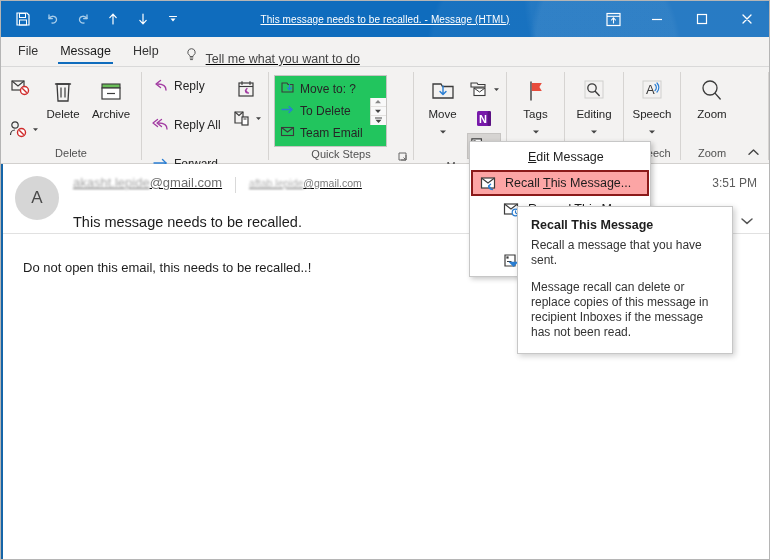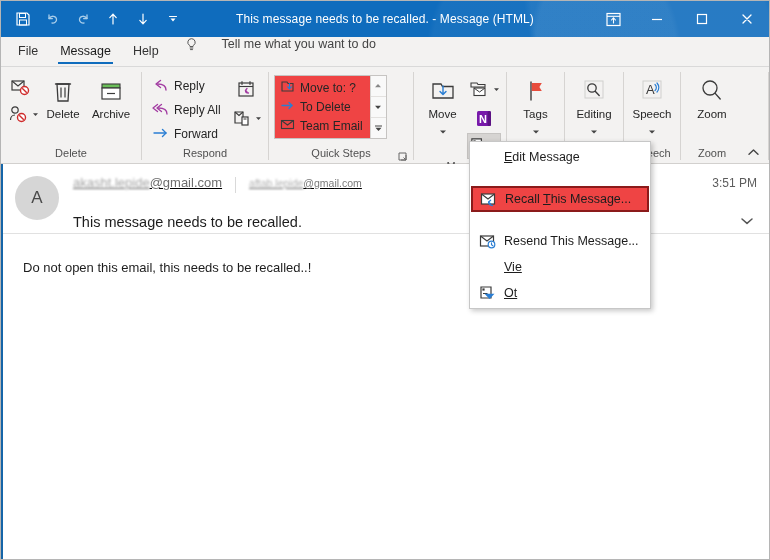--- a/index.html
+++ b/index.html
@@ -31,24 +31,25 @@
   .qat { display: flex; align-items: center; gap: 2px; padding-left: 8px; }
   .qat-btn {
     width: 28px; height: 28px;
     display: flex; align-items: center; justify-content: center;
     cursor: default;
   }
   .qat-btn svg { display: block; }
   .title-text {
     position: absolute; left: 0; right: 0;
     text-align: center;
-    font-size: 12px;
+    font-size: 10px;
     color: #ffffff;
     pointer-events: none;
     letter-spacing: .1px;
+    text-decoration: underline;
   }
   .winctl { margin-left: auto; display: flex; align-items: center; height: 36px; }
   .winctl-btn {
     width: 45px; height: 36px;
     display: flex; align-items: center; justify-content: center;
   }
   .winctl-btn.popout { width: 42px; }
 
   
   .tabstrip {
@@ -65,21 +66,21 @@
     height: 29px;
     line-height: 29px;
     position: relative;
   }
   .tab.active { color: #1a1a1a; }
   .tab.active:after {
     content: "";
     position: absolute; left: 9px; right: 9px; bottom: 2px;
     height: 2px; background: #0f6cbd;
   }
-  .tellme { display: flex; align-items: flex-start; gap: 23px; margin-left: 14px; height: 29px; }
+  .tellme { display: flex; align-items: flex-end; gap: 7px; margin-left: 14px; height: 29px; text-decoration: underline; }
   .tellme-text { font-size: 12.5px; color: #444; }
 
   
   .ribbon {
     position: relative;
     height: 97px;
     background: #f3f2f1;
     display: flex;
     border-bottom: 1px solid #d2d0ce;
   }
@@ -107,21 +108,21 @@
 
   .bigbtn {
     width: 50px;
     display: flex; flex-direction: column; align-items: center;
     padding-top: 3px; cursor: default;
   }
   .bigbtn .ic { height: 32px; display: flex; align-items: center; justify-content: center; }
   .bigbtn .lbl { font-size: 11.5px; color: #262626; margin-top: 1px; text-align: center; line-height: 12px; }
   .bigbtn .caret { margin-top: 1px; }
 
-  .smallcol { display: flex; flex-direction: column; gap: 1px; padding-top: 2px; }
+  .smallcol { display: flex; flex-direction: column; gap: 16px; padding-top: 2px; }
   .smallbtn {
     display: flex; align-items: center; gap: 5px;
     height: 23px; padding: 0 4px;
     font-size: 12px; color: #262626;
     cursor: default;
   }
   .smallbtn .ic { width: 18px; display: flex; align-items: center; justify-content: center; }
 
   .iconstack { display: flex; flex-direction: column; align-items: center; gap: 3px; padding-top: 4px; }
   .iconbtn {
@@ -132,23 +133,24 @@
   .iconbtn.with-caret { width: 34px; gap: 3px; }
   .iconbtn.pressed {
     background: #d6d4d2;
     border: 1px solid #c6c4c2;
   }
 
   
   .qs-box {
     display: flex;
     border: 1px solid #c6c4c2;
-    background: #ef4444;
-    height: 64px;
+    background: #22c55e;
+    height: 72px;
     margin-top: 1px;
+    align-items: center;
   }
   .qs-list { display: flex; flex-direction: column; padding: 2px 2px; }
   .qs-item {
     display: flex; align-items: center; gap: 5px;
     height: 22px; padding: 0 5px 0 3px;
     font-size: 12px; color: #262626;
     white-space: nowrap;
   }
   .qs-scroll {
     width: 16px; border-left: 1px solid #d6d4d2;
@@ -217,29 +219,30 @@
     box-shadow: 2px 2px 5px rgba(0,0,0,0.22);
     padding: 2px 0;
     z-index: 40;
   }
   .menu-item {
     display: flex; align-items: center;
     height: 26px;
     padding: 0 6px;
     font-size: 12.5px; color: #1d1d1d;
     position: relative;
+    margin-left: 24px;
   }
   .menu-item .mi-ic { width: 24px; display: flex; align-items: center; justify-content: center; flex: none; }
   .menu-item .mi-lbl { padding-left: 4px; white-space: nowrap; }
   .menu-item .mi-lbl u { text-decoration: underline; }
   .menu-item.selected {
-    background: #ef4444;
+    background: #fca5a5;
     border: 2px solid #8b1a1a;
     height: 26px;
-    margin: 16px 1px;
+    margin: 0 1px;
     padding: 0 4px;
   }
 
   
   .tooltip {
     position: absolute;
     left: 516px; top: 205px;
     width: 216px;
     background: #ffffff;
     border: 1px solid #c7c7c7;
@@ -719,14 +722,19 @@
             <path d="M2 2h10v11H2z" fill="#fff" stroke="#3b3b3b" stroke-width="1.2"></path>
             <rect x="3.4" y="3.4" width="2.2" height="2.2" fill="#3b3b3b"></rect>
             <path d="M4 8.5h4.5" stroke="#3b3b3b" stroke-width="1"></path>
             <path d="M5.5 8.8h10l-5 5.2-5-5.2z" fill="#2a7ed3"></path>
           </svg>
       </span>
       <span class="mi-lbl"><u>Ot</u></span>
     </div>
   </div>
 
+  <div class="tooltip">
+    <div class="tt-title">Recall This Message</div>
+    <div class="tt-p">Recall a message that you have sent.</div>
+    <div class="tt-p">Message recall can delete or replace copies of this message in recipient Inboxes if the message has not been read.</div>
+  </div>
 
 </div>
 
 </body></html>

